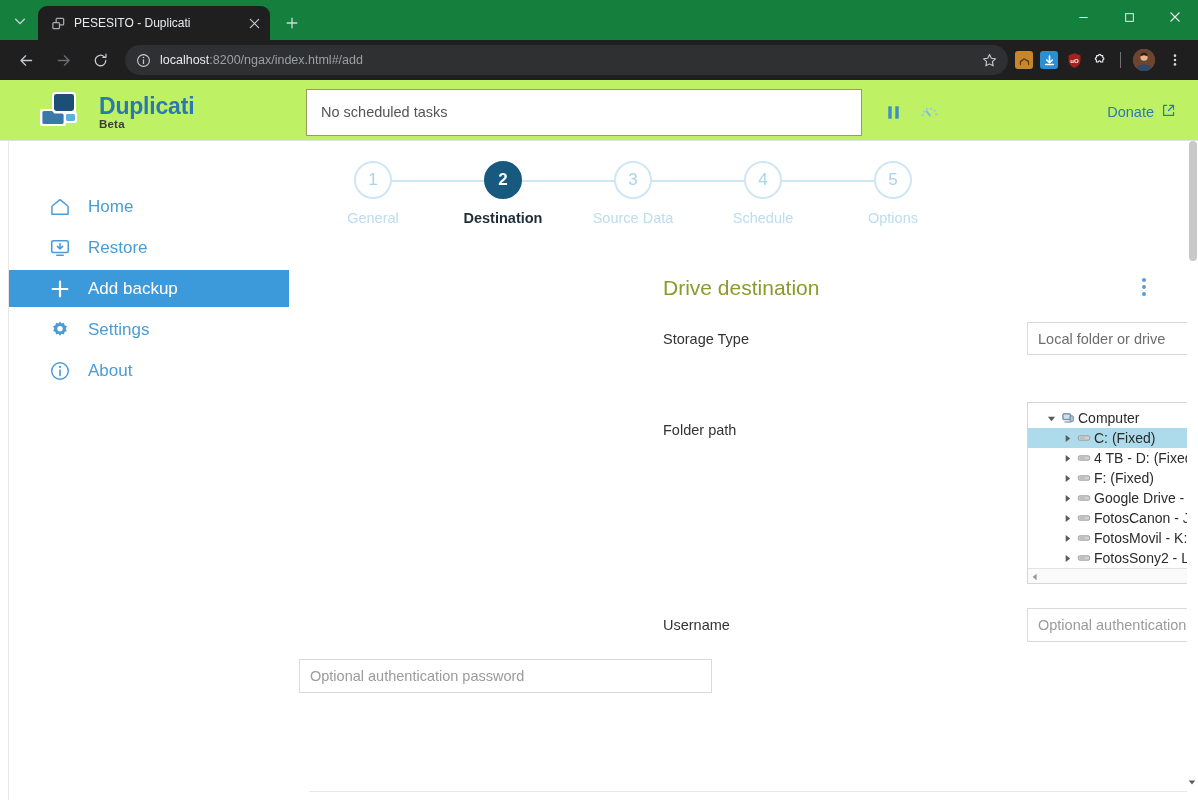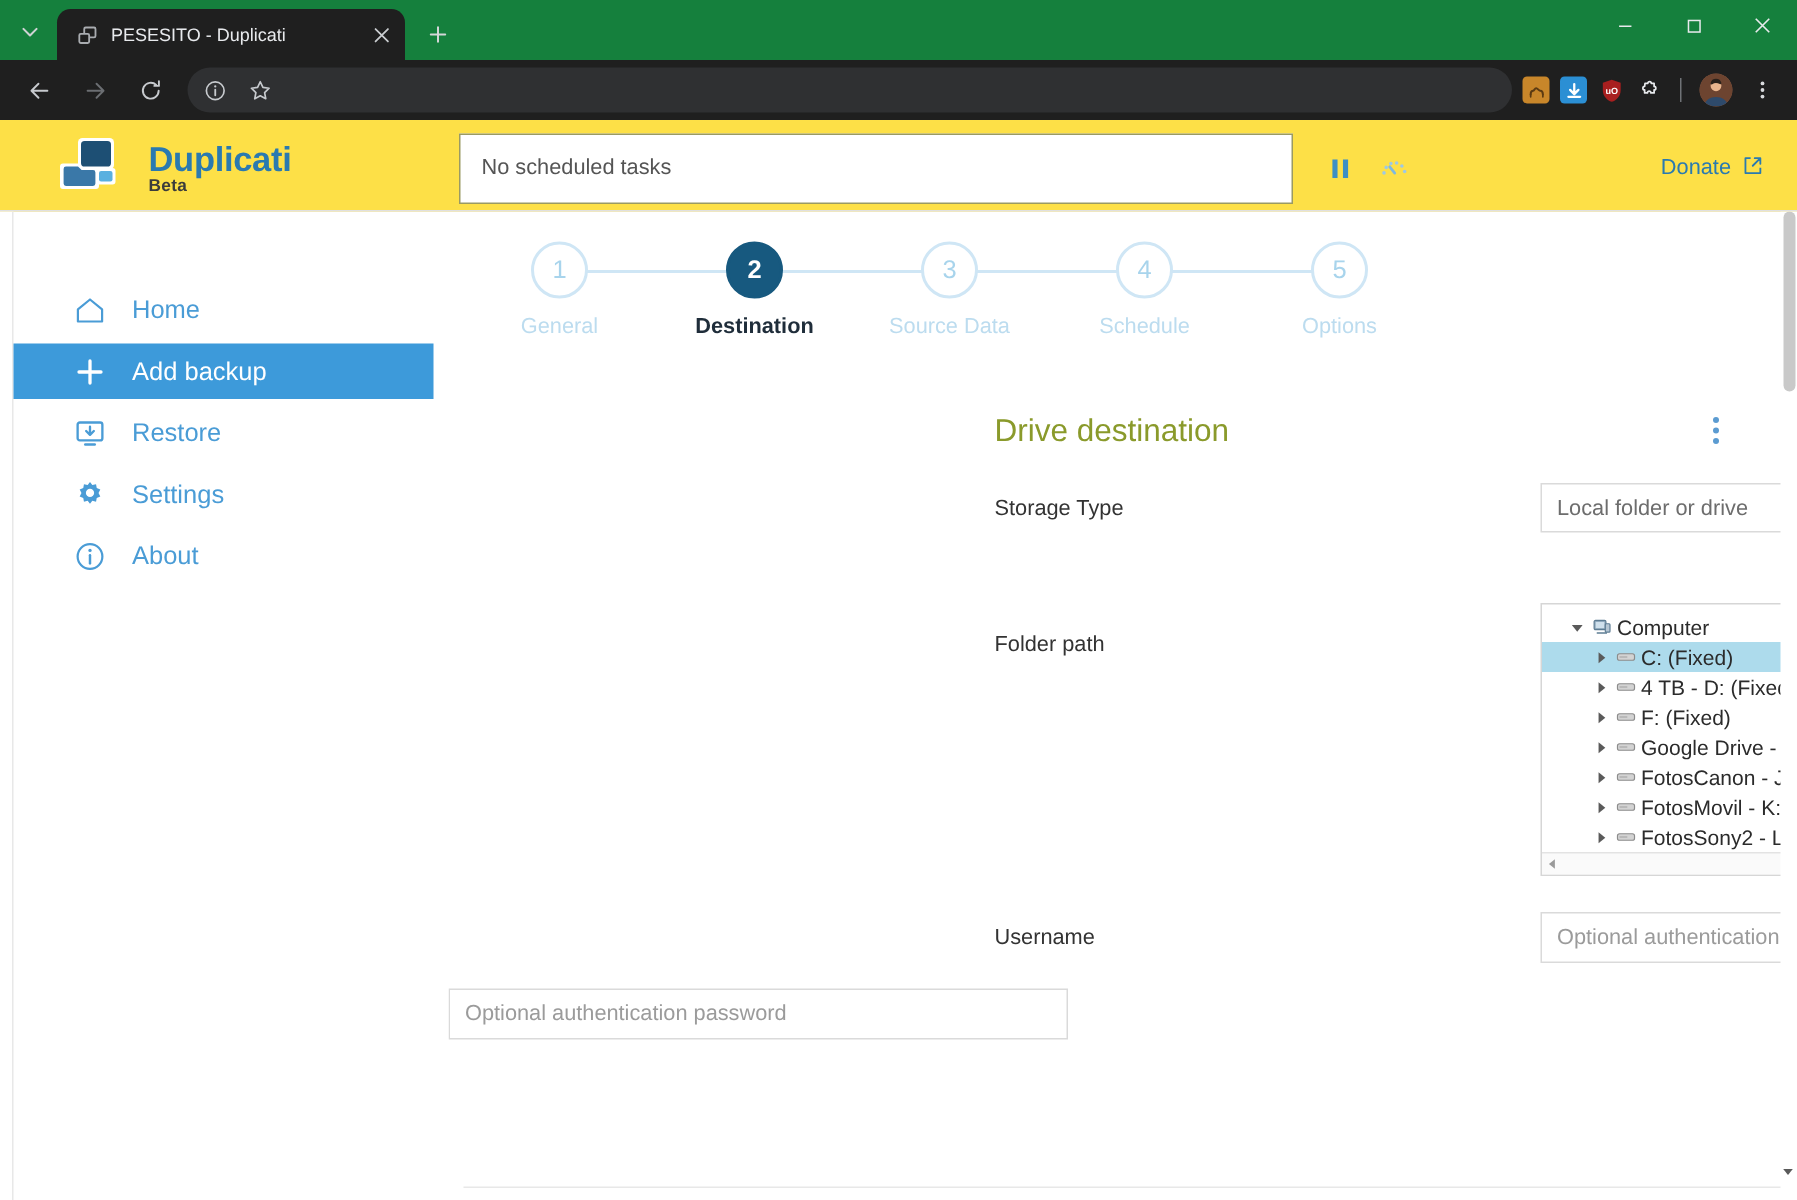--- a/index.html
+++ b/index.html
@@ -72,21 +72,21 @@
   .kebab { width: 26px; height: 28px; display: flex; align-items:center; justify-content:center; color: #d8dadd; }
 
   
   .viewport {
     flex: 1; background: #ffffff; position: relative; overflow: hidden;
     display: flex; flex-direction: column;
   }
 
   
   .dup-header {
-    height: 61px; background: #fde047; border-bottom: 1px solid #e0e0e0;
+    height: 61px; background: #bef264; border-bottom: 1px solid #e0e0e0;
     display: flex; align-items: center; padding: 4px 22px 0 38px; flex: 0 0 61px;
   }
   .brand { display: flex; align-items: center; gap: 13px; width: 268px; flex: 0 0 268px; }
   .brand-logo { width: 48px; height: 44px; position: relative; }
   .brand-text { display: flex; flex-direction: column; }
   .brand-name { font-size: 23px; font-weight: bold; color: #2a7ab0; line-height: 1.05; letter-spacing: -0.2px;}
   .brand-sub { font-size: 11.5px; font-weight: bold; color: #3c3c3c; letter-spacing: 0.2px; }
 
   .status-box {
     width: 556px; height: 47px; background: #ffffff; border: 1px solid #9a9a63;
@@ -240,20 +240,21 @@
     </div>
 
     <div class="omnibox">
       <span class="omni-info">
         <svg width="15" height="15" viewBox="0 0 16 16">
             <circle cx="8" cy="8" r="6.3" fill="none" stroke="currentColor" stroke-width="1.2"></circle>
             <path d="M8 7.2v4" stroke="currentColor" stroke-width="1.3" stroke-linecap="round"></path>
             <circle cx="8" cy="4.9" r="0.8" fill="currentColor"></circle>
           </svg>
       </span>
+      <span class="omni-url"><b>localhost</b><span>:8200/ngax/index.html#/add</span></span>
       <span class="omni-star">
         <svg width="15" height="15" viewBox="0 0 16 16">
             <path d="M8 1.6l1.9 4 4.4.6-3.2 3.1.8 4.4L8 11.6l-3.9 2.1.8-4.4L1.7 6.2l4.4-.6z" fill="none" stroke="currentColor" stroke-width="1.2" stroke-linejoin="round"></path>
           </svg>
       </span>
     </div>
 
     <div class="ext-icons">
       <span class="ext" style="background:#c8862a">
         <svg width="13" height="13" viewBox="0 0 16 16">
@@ -359,37 +360,37 @@
 
       <div class="sidebar">
         <div class="nav-item">
           <span class="nav-ico">
             <svg width="22" height="22" viewBox="0 0 24 24">
                 <path d="M3.2 11.2L12 4l8.8 7.2V20H3.2z" fill="none" stroke="currentColor" stroke-width="1.6" stroke-linejoin="round"></path>
               </svg>
           </span>
           <span>Home</span>
         </div>
-        <div class="nav-item active">
-          <span class="nav-ico">
-            <svg width="22" height="22" viewBox="0 0 24 24">
-                <path d="M12 4v16M4 12h16" stroke="currentColor" stroke-width="2.4" stroke-linecap="round"></path>
-              </svg>
-          </span>
-          <span>Add backup</span>
-        </div>
         <div class="nav-item">
           <span class="nav-ico">
             <svg width="22" height="22" viewBox="0 0 24 24">
                 <rect x="3" y="4" width="18" height="13" rx="1.6" fill="none" stroke="currentColor" stroke-width="1.7"></rect>
                 <path d="M12 7v5.5M9.2 10.2L12 13l2.8-2.8" fill="none" stroke="currentColor" stroke-width="1.7" stroke-linecap="round" stroke-linejoin="round"></path>
                 <path d="M8.5 20h7" stroke="currentColor" stroke-width="1.7" stroke-linecap="round"></path>
               </svg>
           </span>
           <span>Restore</span>
+        </div>
+        <div class="nav-item active">
+          <span class="nav-ico">
+            <svg width="22" height="22" viewBox="0 0 24 24">
+                <path d="M12 4v16M4 12h16" stroke="currentColor" stroke-width="2.4" stroke-linecap="round"></path>
+              </svg>
+          </span>
+          <span>Add backup</span>
         </div>
         <div class="nav-item">
           <span class="nav-ico">
             <svg width="22" height="22" viewBox="0 0 24 24">
                 <path d="M12 2.6l1.7 2.2 2.7-.7.5 2.8 2.6 1.1-1.3 2.5 1.3 2.5-2.6 1.1-.5 2.8-2.7-.7L12 18.4l-1.7-2.2-2.7.7-.5-2.8-2.6-1.1L5.8 10.5 4.5 8l2.6-1.1.5-2.8 2.7.7z" fill="currentColor"></path>
                 <circle cx="12" cy="10.5" r="3" fill="#ffffff"></circle>
               </svg>
           </span>
           <span>Settings</span>
         </div>

